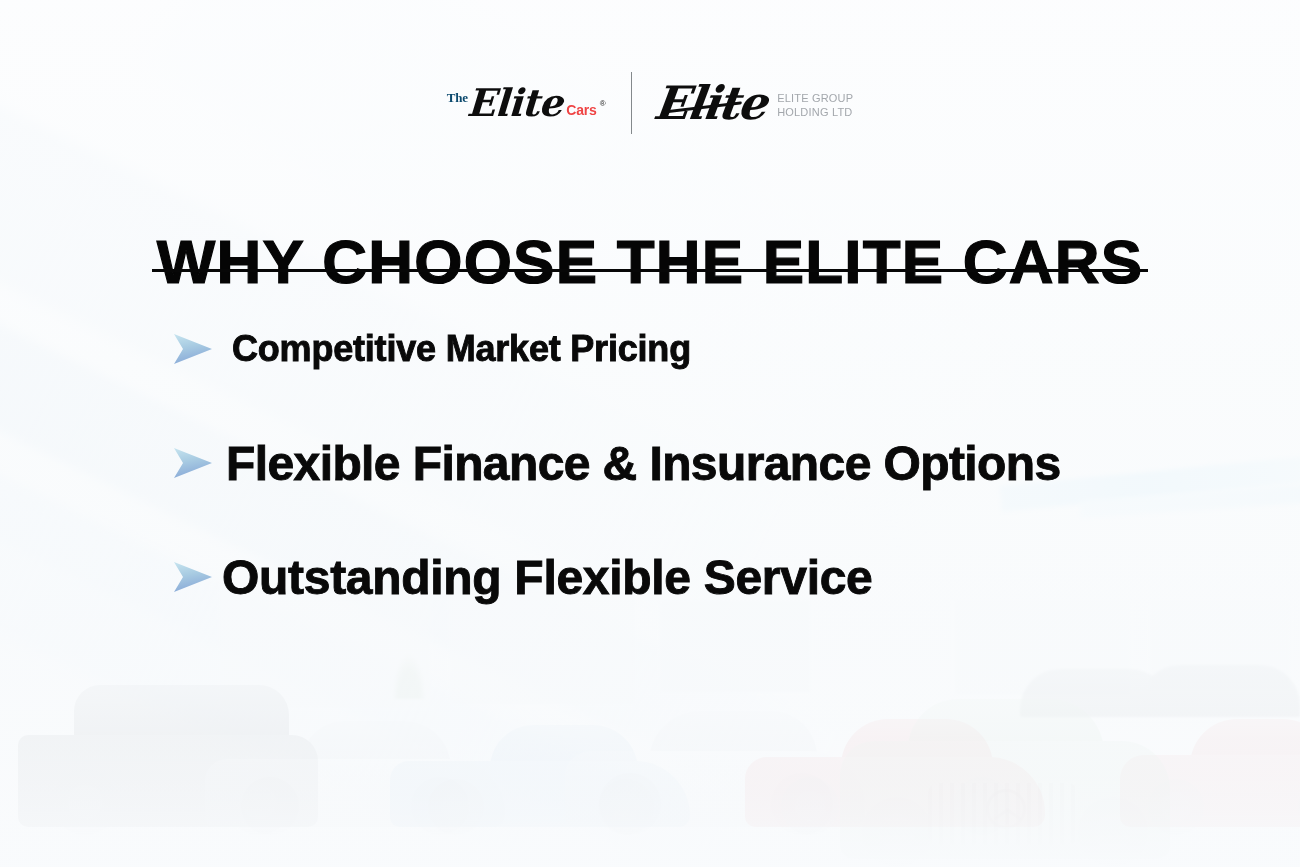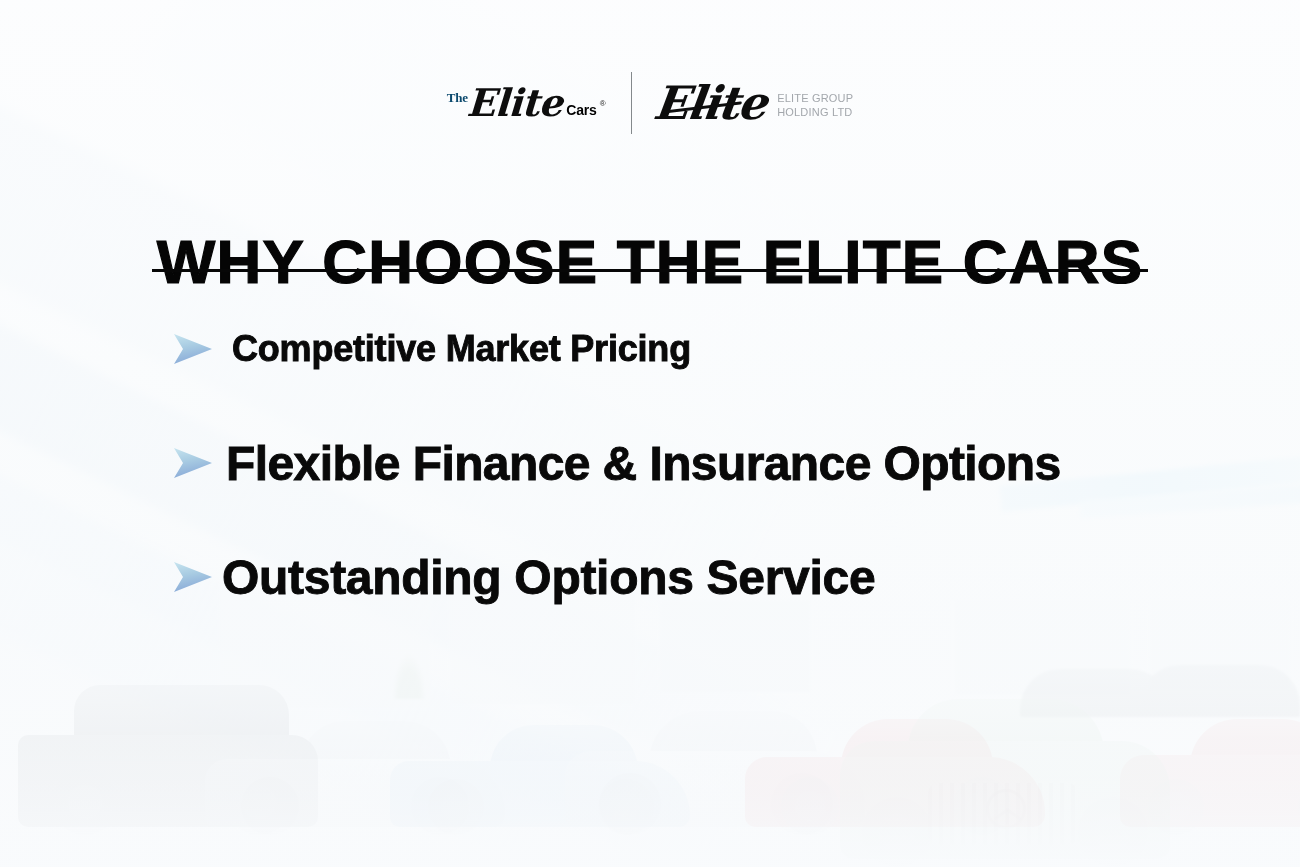--- a/index.html
+++ b/index.html
@@ -155,21 +155,21 @@
     font-size:13px; font-weight:700; color:#0c4a6e; letter-spacing:-.2px;
     transform:translateY(-16px);
   }
   .logo-elite-script{
     font-family:"DejaVu Serif", serif;
     font-style:italic; font-weight:700; font-size:38px; color:#0d0d0d;
     line-height:1; letter-spacing:-1px; transform:skewX(-6deg);
   }
   .logo-cars{
     font-family:"Liberation Sans", sans-serif;
-    font-size:14px; font-weight:700; color:#000000; letter-spacing:-.2px;
+    font-size:14px; font-weight:700; color:#ef4444; letter-spacing:-.2px;
     transform:translateY(-4px);
   }
   .logo-reg{ font-size:8px; color:#222; transform:translate(1px,-14px); }
   .logo-divider{
     width:1px; height:62px; background:#6e7478; opacity:.85; margin:0 26px 0 0;
   }
   .logo-right{ display:flex; align-items:center; gap:9px; padding-left:0; }
   .logo-right-script{
     font-family:"DejaVu Serif", serif;
     font-style:italic; font-weight:700; font-size:46px; color:#0d0d0d;
@@ -363,17 +363,17 @@
           <defs>
             <linearGradient id="ag3" x1="0" y1="0" x2="0.25" y2="1">
               <stop offset="0%" stop-color="#c6e4ef"></stop>
               <stop offset="48%" stop-color="#a8cbe2"></stop>
               <stop offset="100%" stop-color="#8aabd8"></stop>
             </linearGradient>
           </defs>
           <path d="M2 2 L40 17 L2 32 L11 17 Z" fill="url(#ag3)"></path>
         </svg>
       </span>
-      <span class="bullet-text">Outstanding Options Service</span>
+      <span class="bullet-text">Outstanding Flexible Service</span>
     </div>
 
   </div>
 </div>
 
 </body></html>

